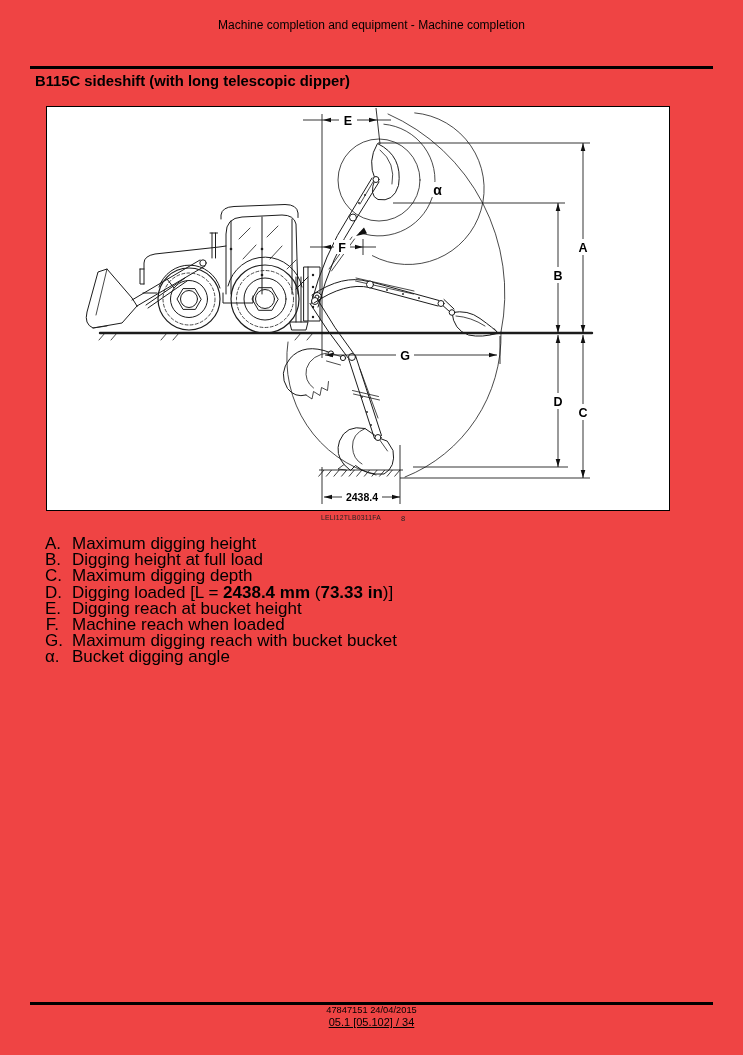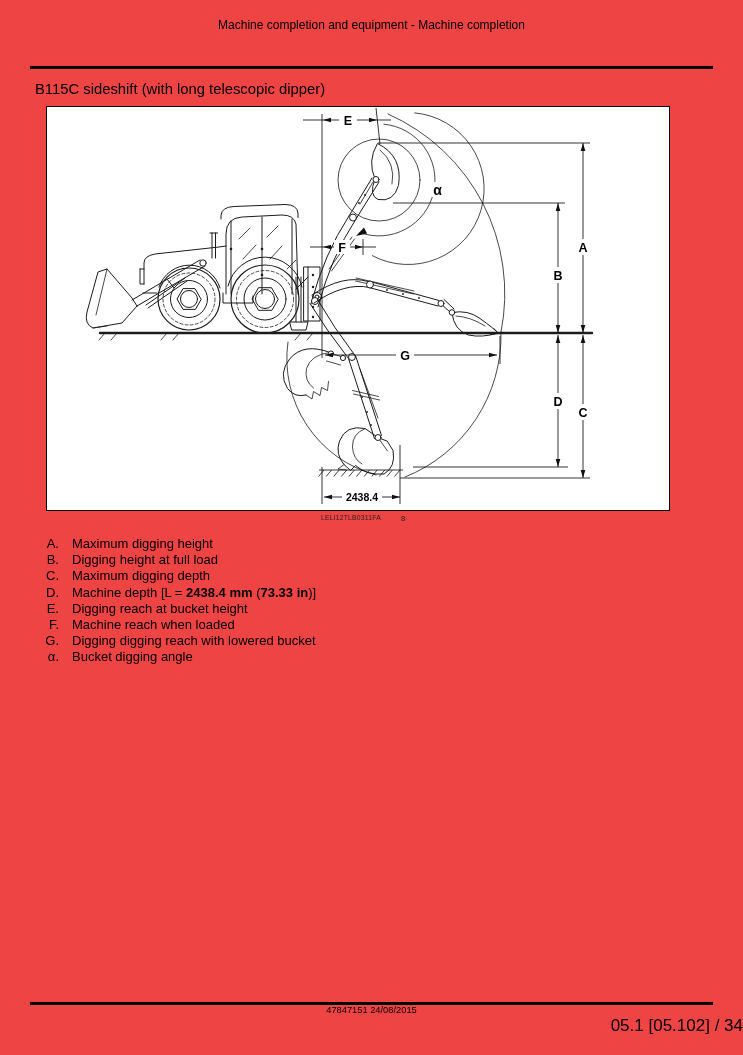--- a/index.html
+++ b/index.html
@@ -1,30 +1,30 @@
 <!DOCTYPE html>
 <html><head>
 <meta charset="utf-8">
 <style>
   html,body{margin:0;padding:0;background:#fff;}
   .page{position:relative;width:743px;height:1055px;background:#ef4444;overflow:hidden;
         font-family:"Liberation Sans",sans-serif;color:#000;}
   .hdr{position:absolute;top:18px;left:0;width:100%;text-align:center;font-size:12px;}
   .hrule{position:absolute;left:30px;top:66px;width:683px;height:2.5px;background:#000;}
-  .title{position:absolute;left:35px;top:81px;font-size:14.8px;font-weight:normal;}
+  .title{position:absolute;left:35px;top:73px;font-size:14.8px;font-weight:bold;}
   .fig{position:absolute;left:46px;top:106px;width:622px;height:403px;border:1px solid #000;background:#fff;}
   .fig svg{display:block;}
   .cap{position:absolute;left:321px;top:514px;font-size:6.8px;color:#222;letter-spacing:.2px;display:flex;}
   .capnum{margin-left:20px;font-size:7.5px;}
-  .legend{position:absolute;left:45px;top:536px;font-size:13px;line-height:16.2px;}
+  .legend{position:absolute;left:45px;top:536px;font-size:17px;line-height:16.2px;}
   .lrow{white-space:nowrap;}
   .lkey{display:inline-block;width:14px;text-align:right;margin-right:13px;}
   .frule{position:absolute;left:30px;top:1002px;width:683px;height:3px;background:#000;}
   .fdoc{position:absolute;top:1005px;left:0;width:100%;text-align:center;font-size:9.3px;}
-  .fpage{position:absolute;top:1016px;left:0;width:100%;text-align:right;font-size:17px;}
+  .fpage{position:absolute;top:1016px;left:0;width:100%;text-align:center;font-size:11px;text-decoration:underline;}
   
   .art{stroke:#1c1c1c;fill:none;stroke-width:1;stroke-linejoin:round;stroke-linecap:round;}
   .thin{stroke-width:.8;}
   .ground{stroke-width:2.4;}
   .dim{stroke:#101010;fill:none;stroke-width:.85;}
   .ah{fill:#101010;stroke:none;}
   .chip{fill:#fff;stroke:none;}
   .jt{fill:#fff;stroke:#1c1c1c;stroke-width:1;}
   .dot{fill:#1c1c1c;stroke:none;}
   .dl{font:bold 12.5px "Liberation Sans",sans-serif;fill:#000;text-anchor:middle;}
@@ -244,33 +244,33 @@
     <div class="lrow">
       <span class="lkey">A.</span><span class="ltext">Maximum digging height</span>
     </div>
     <div class="lrow">
       <span class="lkey">B.</span><span class="ltext">Digging height at full load</span>
     </div>
     <div class="lrow">
       <span class="lkey">C.</span><span class="ltext">Maximum digging depth</span>
     </div>
     <div class="lrow">
-      <span class="lkey">D.</span><span class="ltext"><span>Machine depth [L = </span><b>2438.4 mm</b><span> (</span><b>73.33 in</b><span>)]</span></span>
+      <span class="lkey">D.</span><span class="ltext"><span>Digging loaded [L = </span><b>2438.4 mm</b><span> (</span><b>73.33 in</b><span>)]</span></span>
     </div>
     <div class="lrow">
       <span class="lkey">E.</span><span class="ltext">Digging reach at bucket height</span>
     </div>
     <div class="lrow">
       <span class="lkey">F.</span><span class="ltext">Machine reach when loaded</span>
     </div>
     <div class="lrow">
-      <span class="lkey">G.</span><span class="ltext">Digging digging reach with lowered bucket</span>
+      <span class="lkey">G.</span><span class="ltext">Maximum digging reach with bucket bucket</span>
     </div>
     <div class="lrow">
       <span class="lkey">α.</span><span class="ltext">Bucket digging angle</span>
     </div>
   </div>
 
   <div class="frule"></div>
-  <div class="fdoc">47847151 24/08/2015</div>
+  <div class="fdoc">47847151 24/04/2015</div>
   <div class="fpage">05.1 [05.102] / 34</div>
 
 </div>
 
 </body></html>

